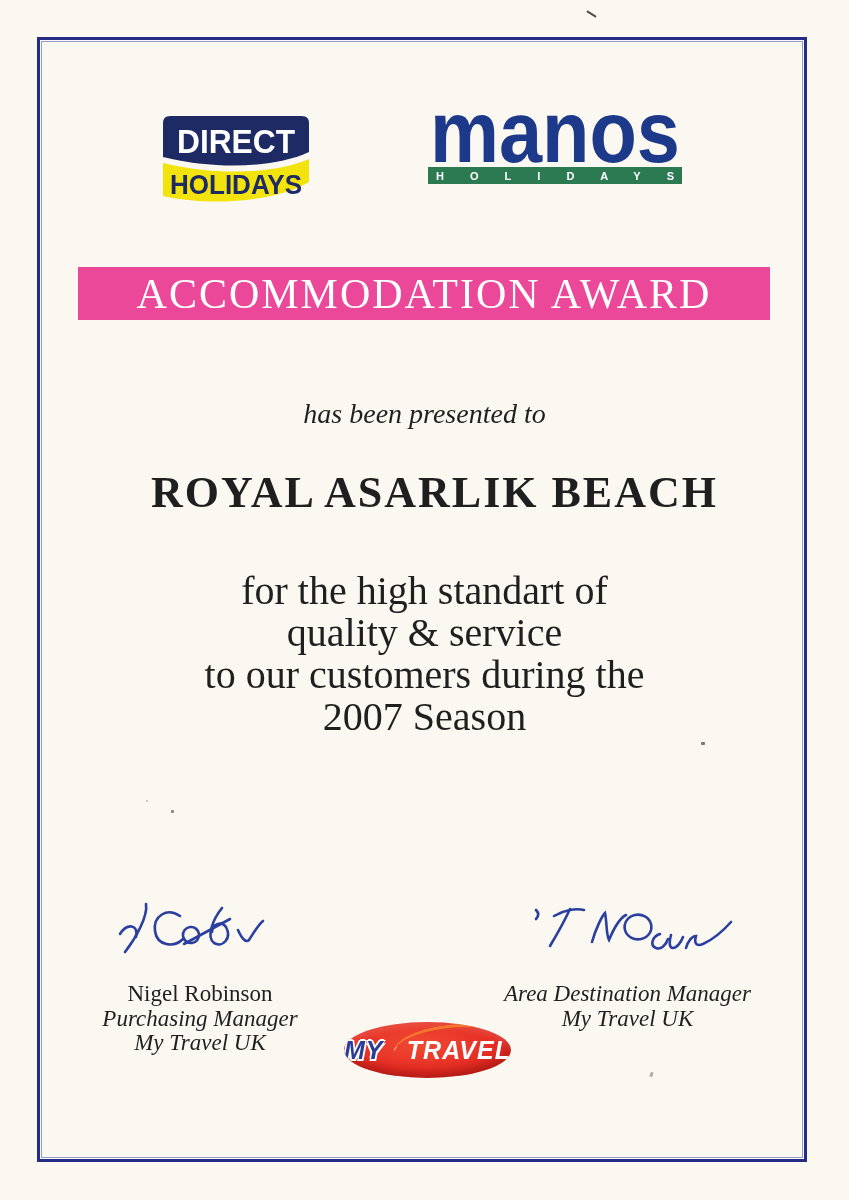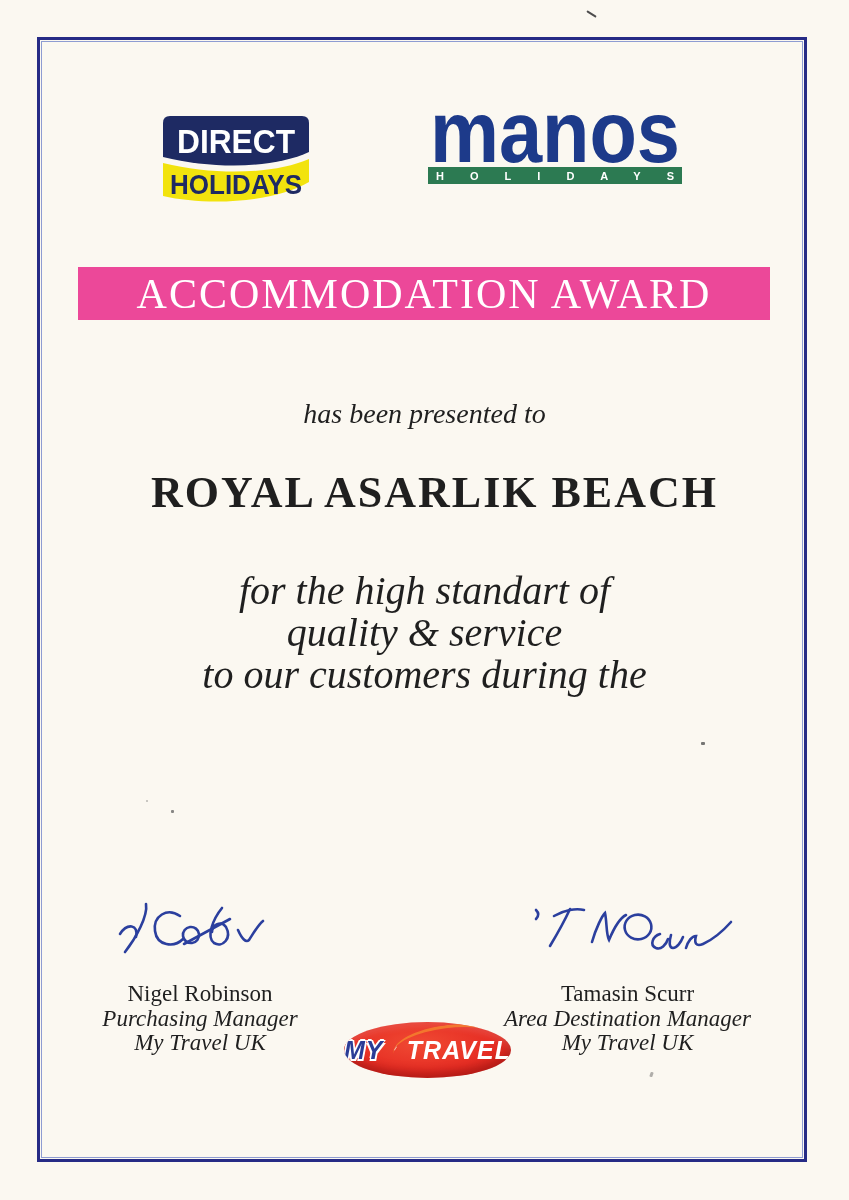--- a/index.html
+++ b/index.html
@@ -32,21 +32,21 @@
   .presented {
     position:absolute; left:0; top:398px; width:100%;
     text-align:center; font-style:italic; font-size:28px;
   }
   .recipient {
     position:absolute; left:0; top:467px; width:100%;
     text-align:center; font-weight:bold; font-size:44px; letter-spacing:2px;padding-left:20px;
   }
   .citation {
     position:absolute; left:0; top:570px; width:100%;
-    text-align:center; font-style:italic; font-size:40px; line-height:42px;
+    text-align:center; font-size:40px; line-height:42px;
   }
   
   .sig { position:absolute; }
   .sig-left  { left:100px; top:890px; }
   .sig-right { left:518px; top:902px; }
   .signatory {
     position:absolute; top:982px; text-align:center;
     font-size:23px; line-height:24.5px;
   }
   .signatory .name { font-style:normal; }
@@ -117,20 +117,21 @@
     <span>ACCOMMODATION AWARD</span>
   </div>
 
   <div class="presented">has been presented to</div>
   <div class="recipient">ROYAL ASARLIK BEACH</div>
 
   <div class="citation">
     <div>for the high standart of</div>
     <div>quality &amp; service</div>
     <div>to our customers during the</div>
+    <div>2007 Season</div>
   </div>
 
   <svg class="sig sig-left" width="190" height="80" viewBox="0 0 190 80">
     <g fill="none" stroke="#2b3f9e" stroke-width="2.6" stroke-linecap="round">
       <path d="M46,14 C48,26 36,48 25,62"></path>
       <path d="M20,44 C27,33 39,34 36,47"></path>
       <path d="M80,26 C67,17 53,26 55,41 C57,56 74,58 83,49"></path>
       <path d="M99,44 a8,8 0 1 1 -16,2 a8,8 0 1 1 16,-2"></path>
       <path d="M122,18 C113,29 106,47 114,53 C123,58 132,48 126,37 C121,30 112,35 112,42"></path>
       <path d="M84,54 L130,29"></path>
@@ -151,21 +152,20 @@
     </g>
   </svg>
 
   <div class="signatory signatory-left">
     <div class="name">Nigel Robinson</div>
     <div class="role">Purchasing Manager</div>
     <div class="company">My Travel UK</div>
   </div>
 
   <div class="signatory signatory-right">
-    <div class="name">Tamasin Scurr</div>
     <div class="role">Area Destination Manager</div>
     <div class="company">My Travel UK</div>
   </div>
 
   <div class="mytravel">
     <div class="swoosh"></div>
     <span class="my">MY</span>
     <svg class="person" width="26" height="36" viewBox="0 0 26 36">
       <path d="M4,34 C10,24 16,12 22,6" stroke="#ffffff" stroke-width="5" stroke-linecap="round" fill="none"></path>
       <circle cx="19" cy="5" r="4.2" fill="#d9331f" stroke="#ffffff" stroke-width="1.4"></circle>

